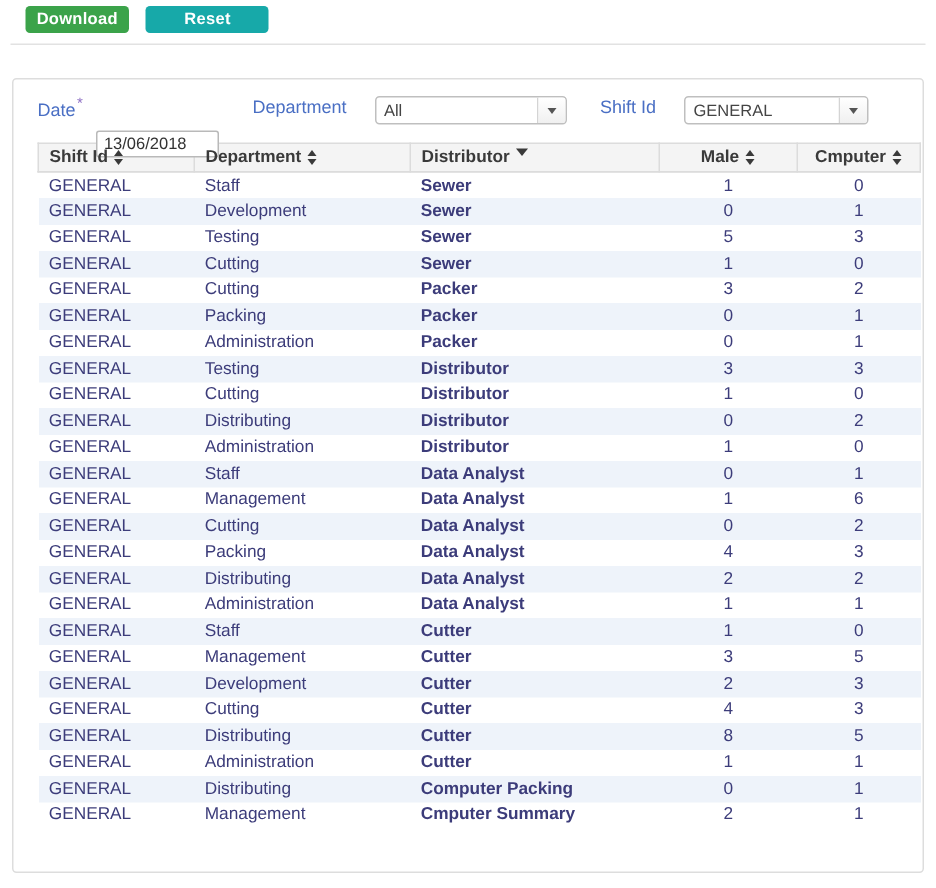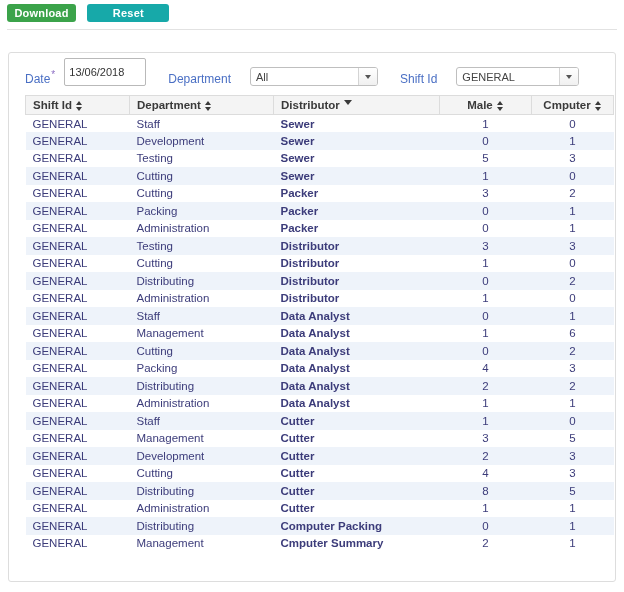--- a/index.html
+++ b/index.html
@@ -12,21 +12,21 @@
   }
   body {
     font-family: "Liberation Sans", sans-serif;
     font-size: 12px;
     color: #333333;
     -webkit-font-smoothing: antialiased;
   }
 
   
   .toolbar {
-    padding: 4px 0 0 7px;
+    padding: 4px 0 0 17px;
     height: 24px;
     box-sizing: border-box;
   }
   .btn {
     display: inline-block;
     border: none;
     border-radius: 3px;
     color: #ffffff;
     font-family: "Liberation Sans", sans-serif;
     font-size: 11px;
@@ -73,48 +73,49 @@
     font-weight: bold;
     color: #444444;
   }
   .panel-body {
     padding: 0;
   }
 
   
   .filters {
     display: flex;
-    align-items: flex-end;
+    align-items: flex-start;
     padding: 11px 0 9px 16px;
     height: 22px;
   }
   .field-label {
     color: #4a6fc4;
     font-size: 12px;
     white-space: nowrap;
   }
   .req-star {
     color: #8d6fc4;
     font-size: 10px;
     vertical-align: super;
     margin-left: 1px;
   }
   .txt-input {
     width: 82px;
-    height: 28px;
+    height: 18px;
     border: 1px solid #b9b9b9;
     border-radius: 2px;
     background: #ffffff;
     font-family: "Liberation Sans", sans-serif;
     font-size: 11px;
     color: #333333;
     padding: 0 4px;
     margin-left: 9px;
     box-sizing: border-box;
     outline: none;
+    margin-top: 23px;
   }
   .sel-wrap {
     position: relative;
     margin-left: 19px;
     height: 19px;
     box-sizing: border-box;
     border: 1px solid #bfbfbf;
     border-radius: 3px;
     background: #ffffff;
     display: flex;

